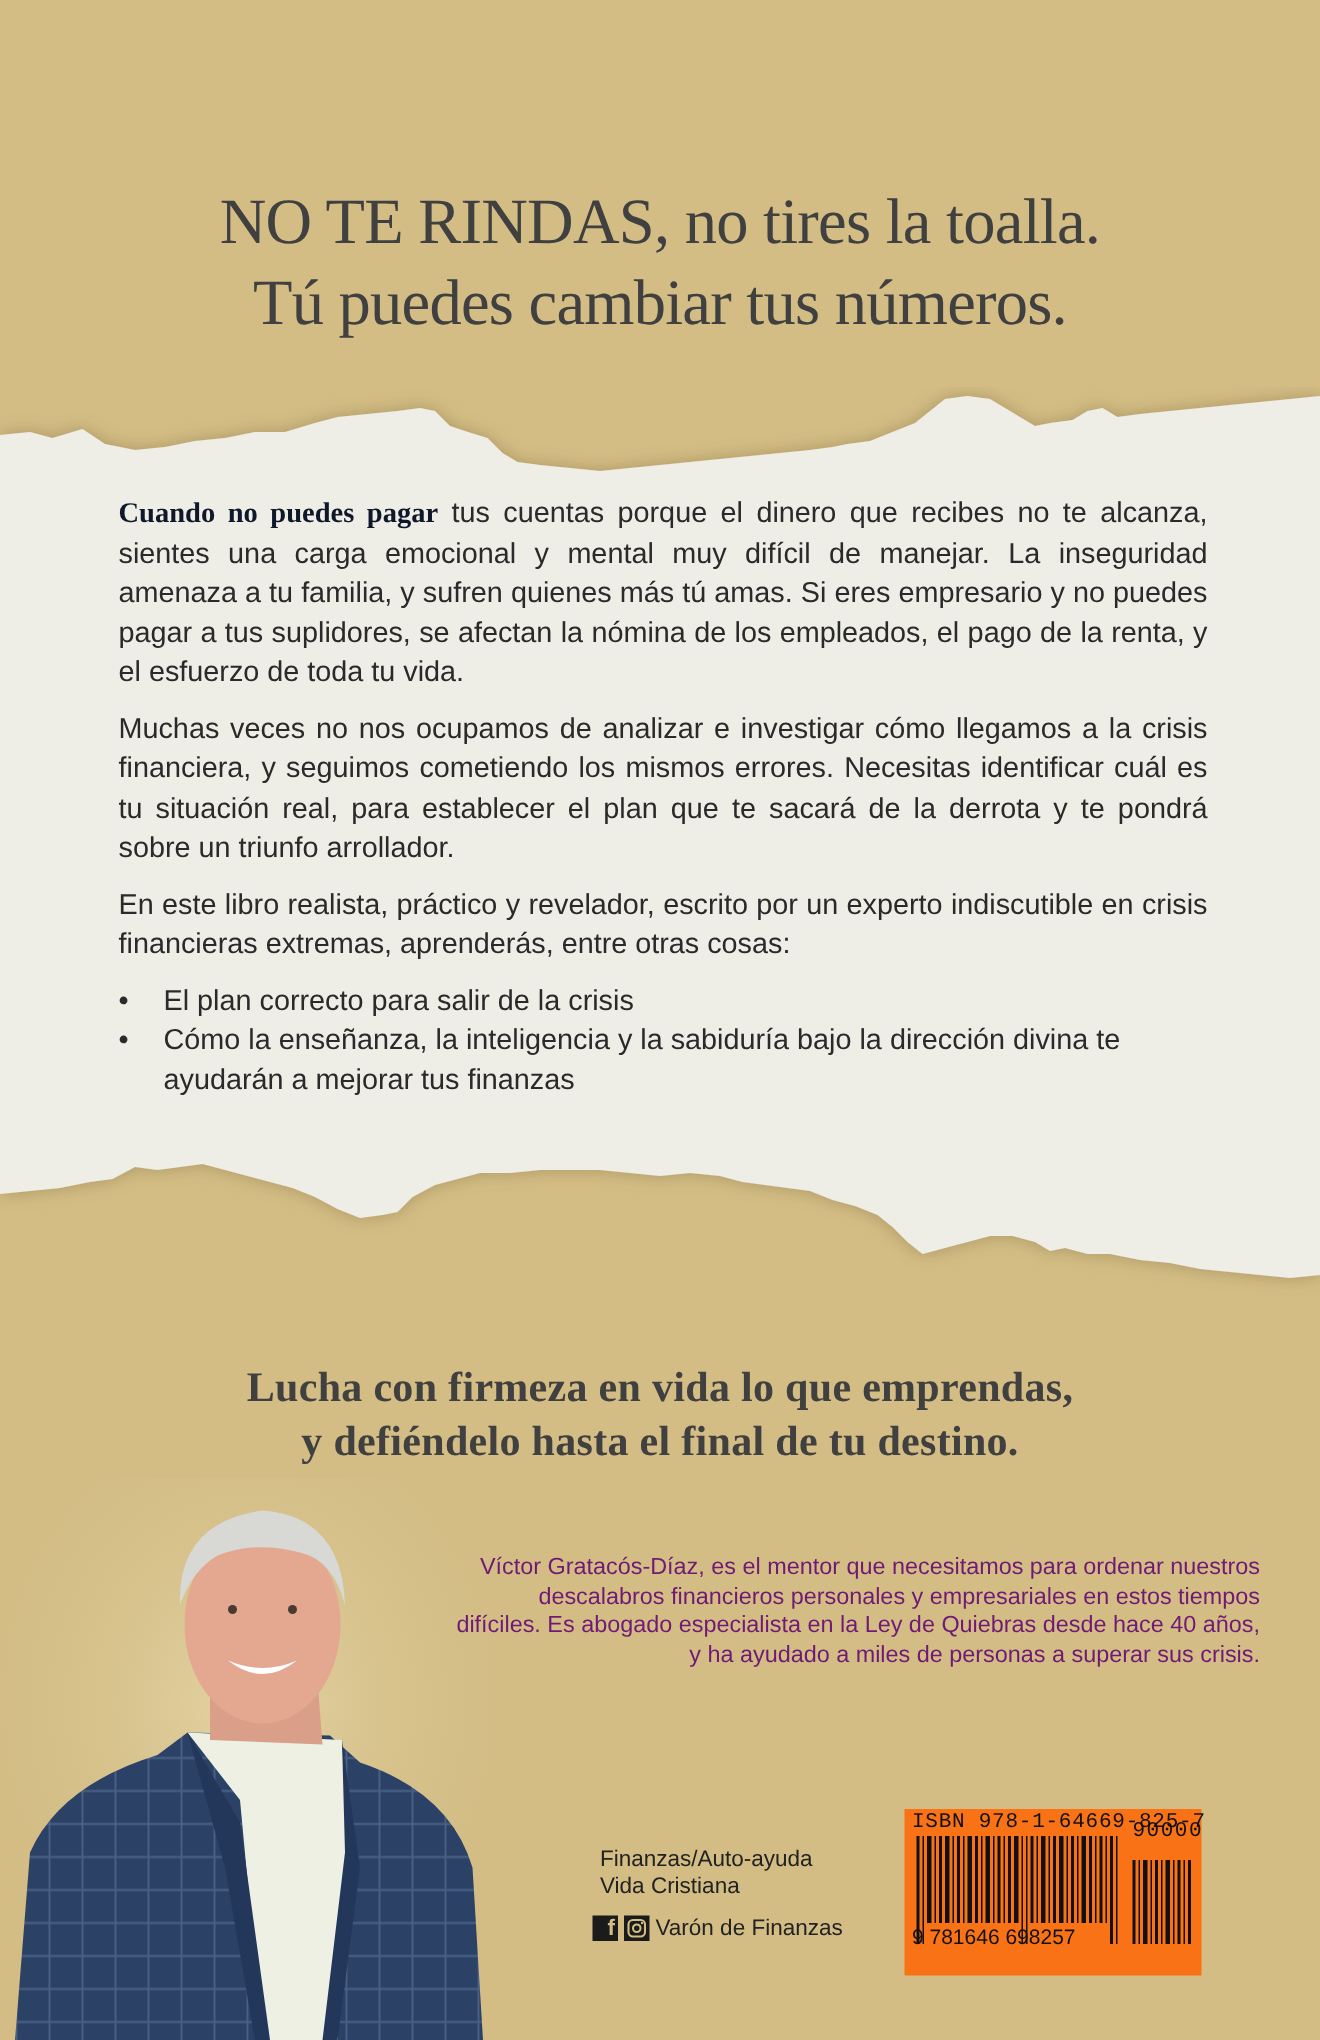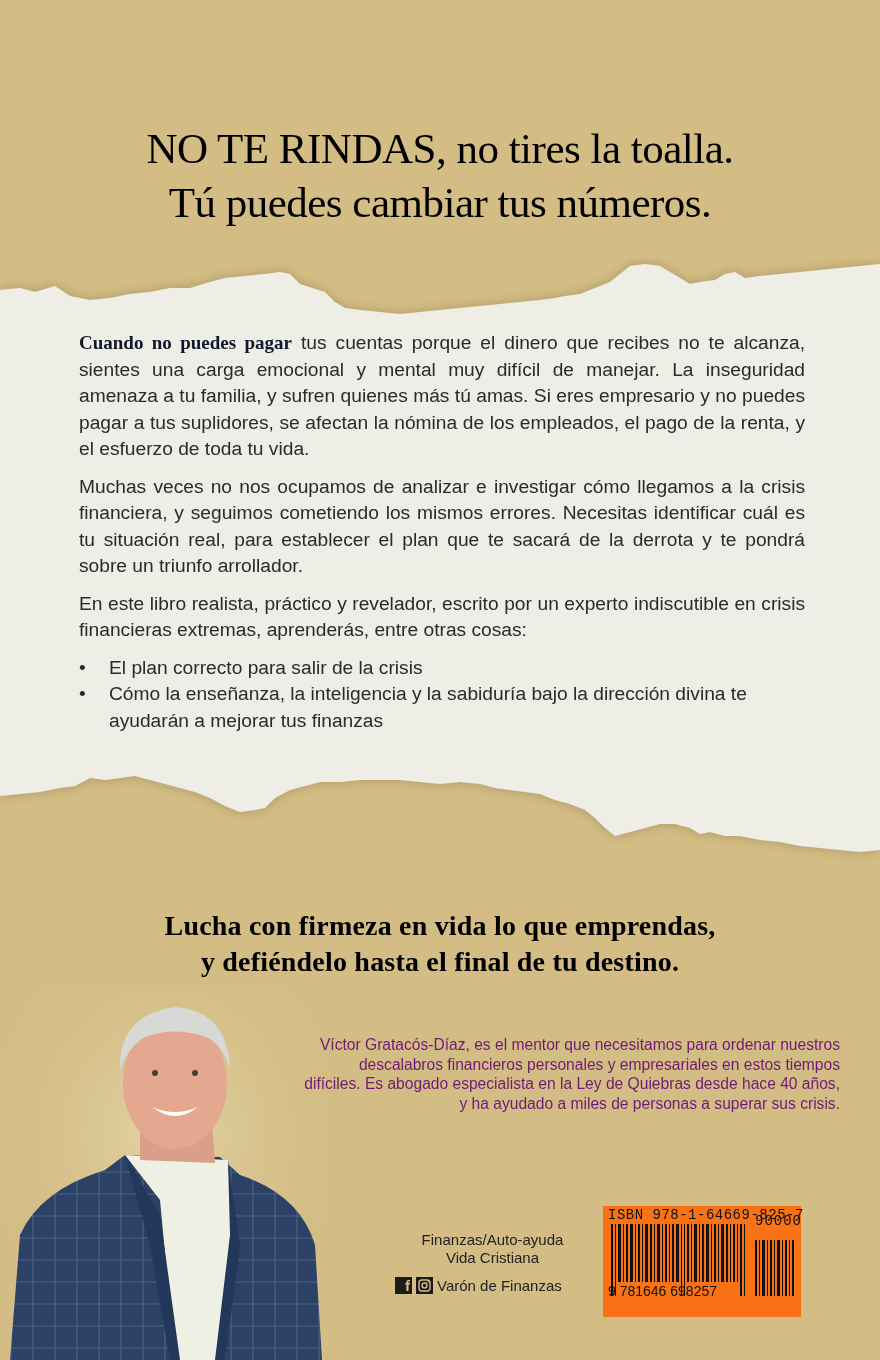--- a/index.html
+++ b/index.html
@@ -1,32 +1,32 @@
 <!DOCTYPE html>
 <html><head>
 <meta charset="utf-8">
 <style>
   html, body { margin:0; padding:0; }
   body { width:880px; height:1360px; position:relative; overflow:hidden; background:#D3BD85; font-family:"Liberation Sans", sans-serif; color:#222; }
   .page { position:absolute; inset:0; background:#D3BD85; }
-  .tagline { position:absolute; left:0; width:880px; text-align:center; font-family:"Liberation Serif", serif; color:#000000; }
+  .tagline { position:absolute; left:0; width:880px; text-align:center; font-family:"Liberation Serif", serif; color:#404040; }
   .tagline-top { top:122px; font-size:43px; line-height:54px; letter-spacing:-0.5px; }
   .tagline-bottom { top:908px; font-size:28px; line-height:36px; font-weight:bold; letter-spacing:0.2px; }
   .paper { position:absolute; left:0; top:258px; width:880px; height:640px; }
   .paper svg { position:absolute; left:0; top:0; }
   .paper-text { position:absolute; left:79px; top:330px; width:726px; font-size:19.2px; line-height:26.5px; color:#2a2a2a; text-align:justify; }
   .paper-text p { margin:0 0 11px 0; }
   .lead { font-family:"Liberation Serif", serif; font-weight:bold; font-size:19px; color:#0f172a; }
   .bullets { list-style:none; margin:0; padding:0; }
   .bullets li { position:relative; padding-left:30px; text-align:left; }
   .bullets li::before { content:"•"; position:absolute; left:0; top:0; }
   .photo { position:absolute; left:0; top:985px; width:330px; height:375px; }
   .bio { position:absolute; left:300px; top:1035px; width:540px; font-size:15.6px; line-height:19.5px; color:#701a75; text-align:right; }
   .bio p { margin:0 0 4px 0; }
-  .cats { position:absolute; left:400px; top:1231px; width:185px; text-align:center; font-size:15px; line-height:18px; color:#222; }
+  .cats { position:absolute; left:400px; top:1231px; width:185px; text-align:left; font-size:15px; line-height:18px; color:#222; }
   .social { position:absolute; left:395px; top:1277px; display:flex; align-items:center; gap:4px; font-size:15px; color:#222; }
   .fb { width:17px; height:17px; background:#1b1b1b; color:#D3BD85; font-weight:bold; font-size:15px; display:flex; align-items:flex-end; justify-content:flex-end; padding-right:2px; box-sizing:border-box; line-height:16px; }
   .ig { width:17px; height:17px; background:#1b1b1b; display:flex; align-items:center; justify-content:center; }
   .barcode-box { position:absolute; left:603px; top:1206px; width:198px; height:111px; background:#f97316; }
   .isbn-label { position:absolute; left:5px; top:1px; font-family:"Liberation Mono", monospace; font-size:14px; letter-spacing:0.5px; color:#111; white-space:nowrap; }
   .price-label { position:absolute; left:152px; top:7px; font-family:"Liberation Mono", monospace; font-size:14px; letter-spacing:1px; color:#111; }
   .ean-digits { position:absolute; left:5px; top:77px; font-family:Liberation Sans, sans-serif; font-size:14px; color:#111; white-space:nowrap; }
 </style>
 </head>
 <body>

